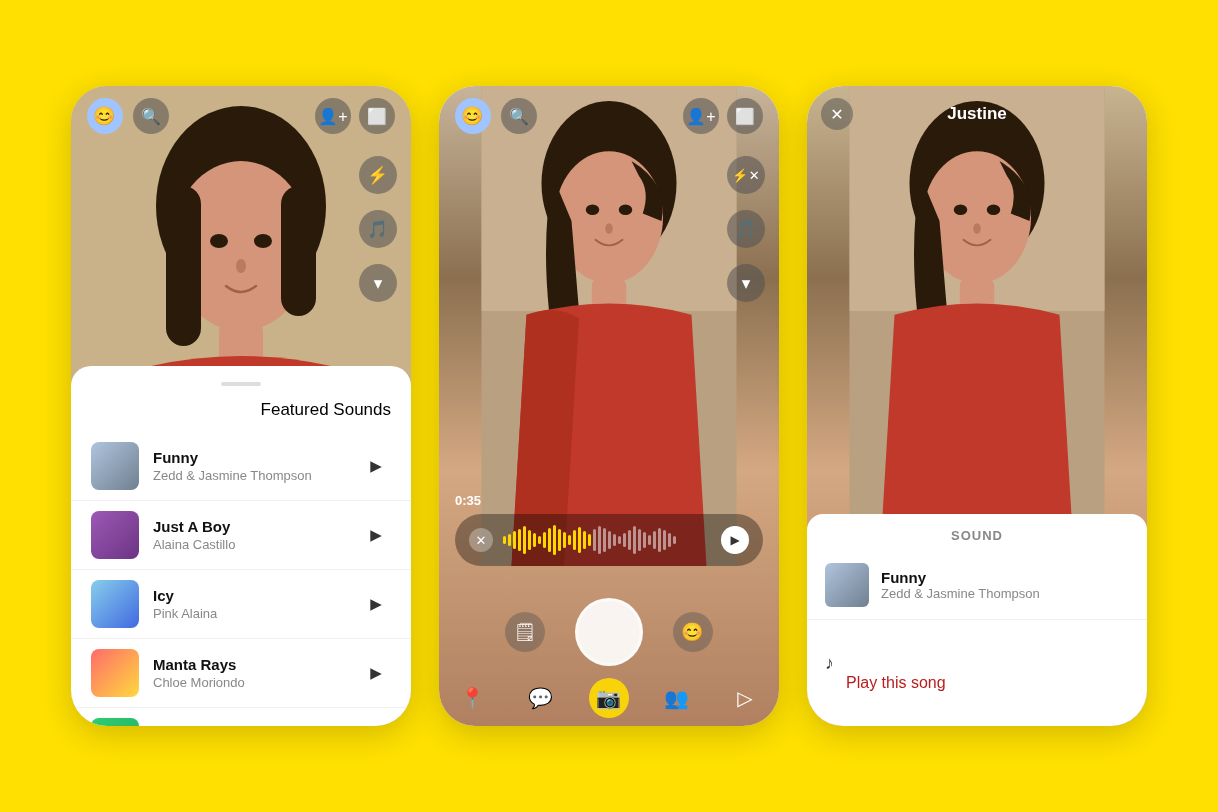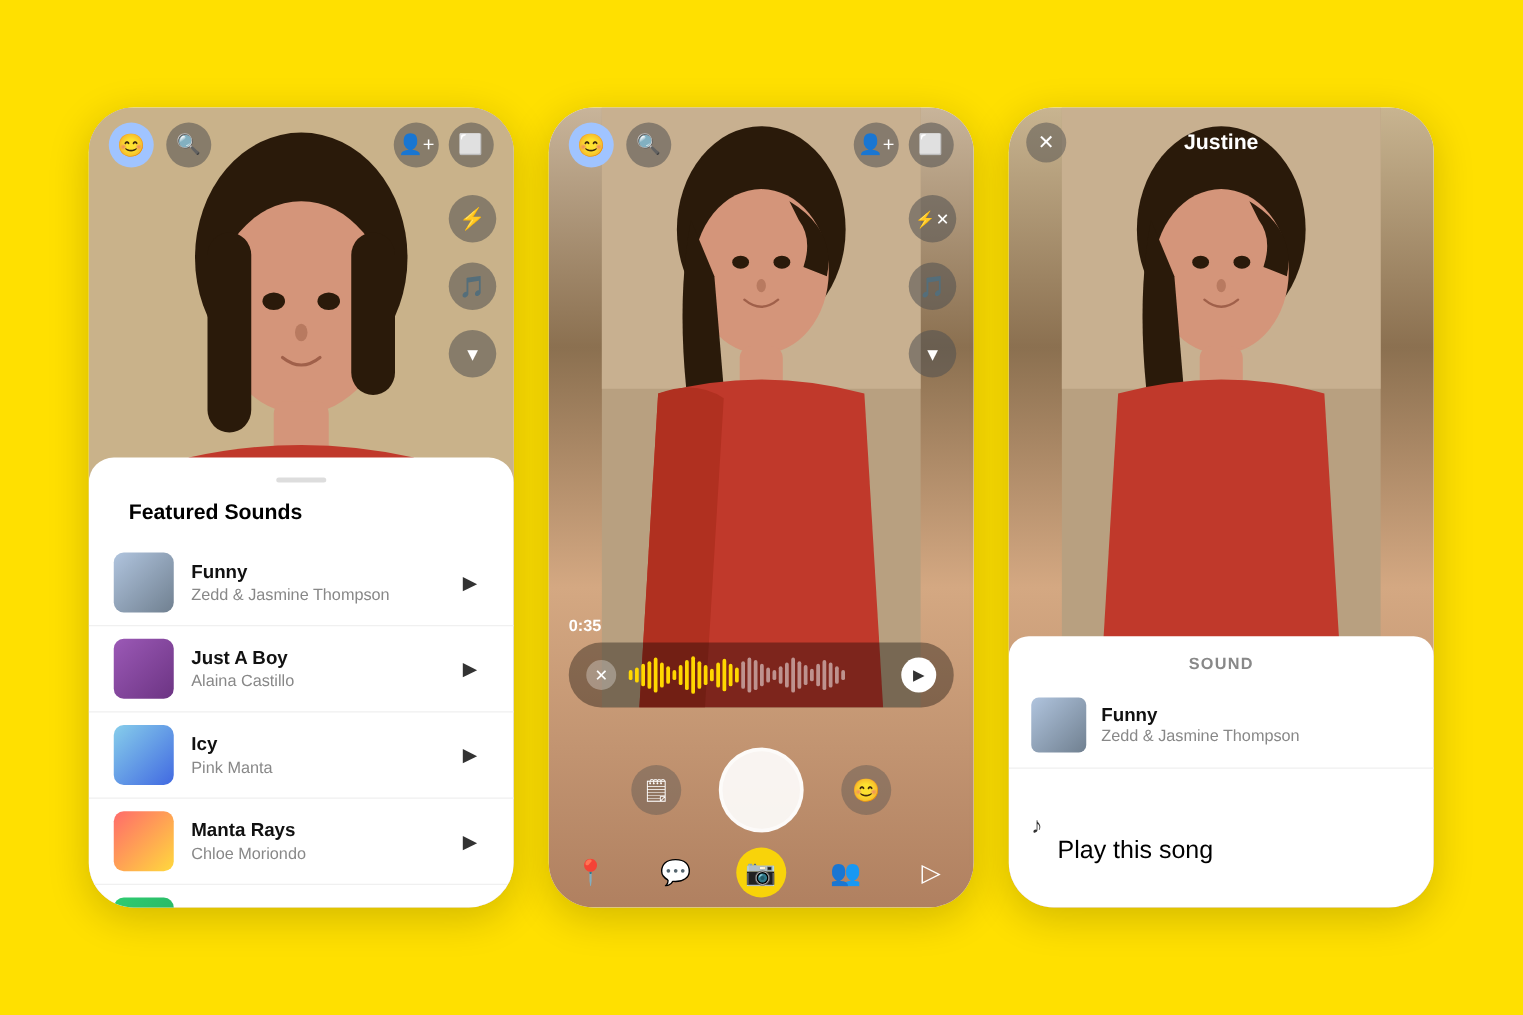--- a/index.html
+++ b/index.html
@@ -125,23 +125,24 @@
     .drag-handle {
       width: 40px;
       height: 4px;
       background: #ddd;
       border-radius: 2px;
       margin: 0 auto 14px auto;
     }
 
     .panel-title {
       font-size: 17px;
-      font-weight: 700;
+      font-weight: 400;
       color: #000;
-      padding: 0 20px 12px 32px;
+      padding: 0 20px 12px 21px;
+      text-align: right;
     }
 
     .song-list {
       list-style: none;
     }
 
     .song-item {
       display: flex;
       align-items: center;
       padding: 10px 20px;
@@ -465,22 +466,22 @@
       cursor: pointer;
       gap: 12px;
     }
 
     .play-this-icon {
       font-size: 18px;
       color: #333;
     }
 
     .play-this-label {
-      font-size: 20px;
-      color: #000000;
+      font-size: 16px;
+      color: #b91c1c;
       margin-top: 40px;
     }
 
     
     .woman-svg {
       position: absolute;
       top: 0; left: 0;
       width: 100%;
       height: 75%;
       z-index: 1;
@@ -557,21 +558,21 @@
         <div class="song-info">
           <div class="song-name">Just A Boy</div>
           <div class="song-artist">Alaina Castillo</div>
         </div>
         <button class="play-btn">▶</button>
       </li>
       <li class="song-item">
         <div class="song-thumb thumb-icy"></div>
         <div class="song-info">
           <div class="song-name">Icy</div>
-          <div class="song-artist">Pink Manta</div>
+          <div class="song-artist">Pink Alaina</div>
         </div>
         <button class="play-btn">▶</button>
       </li>
       <li class="song-item">
         <div class="song-thumb thumb-manta"></div>
         <div class="song-info">
           <div class="song-name">Manta Rays</div>
           <div class="song-artist">Chloe Moriondo</div>
         </div>
         <button class="play-btn">▶</button>

